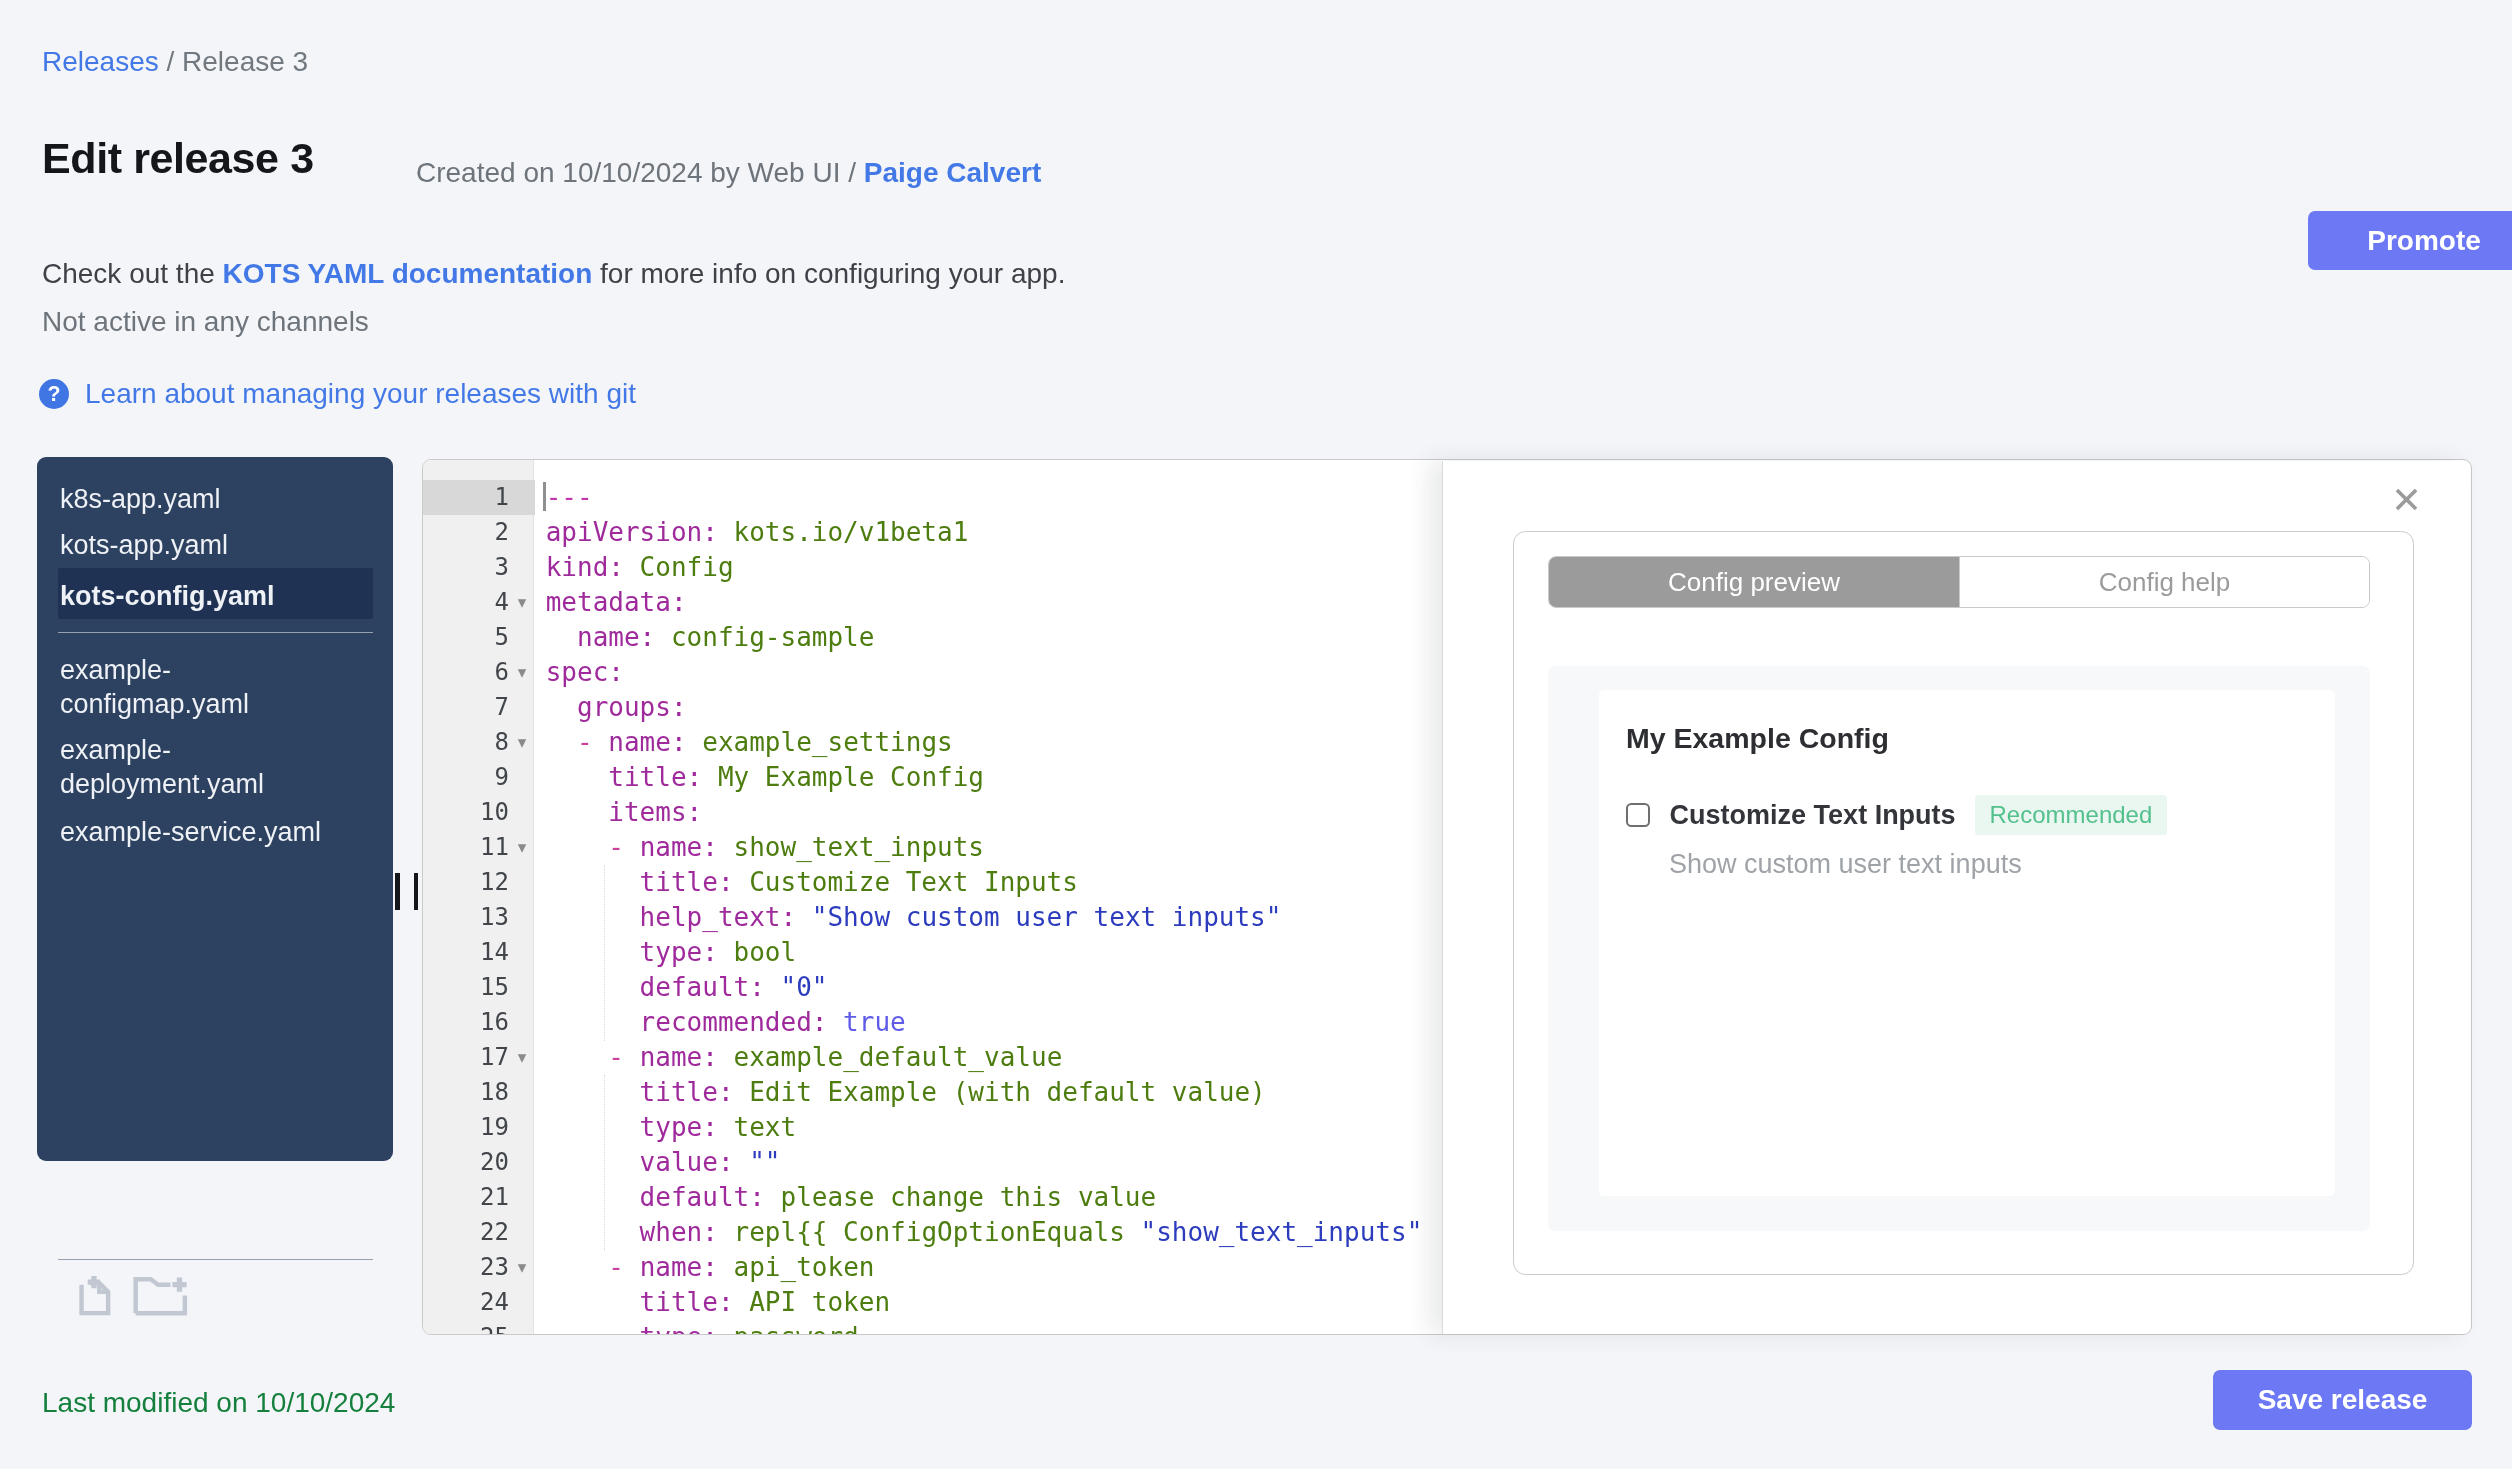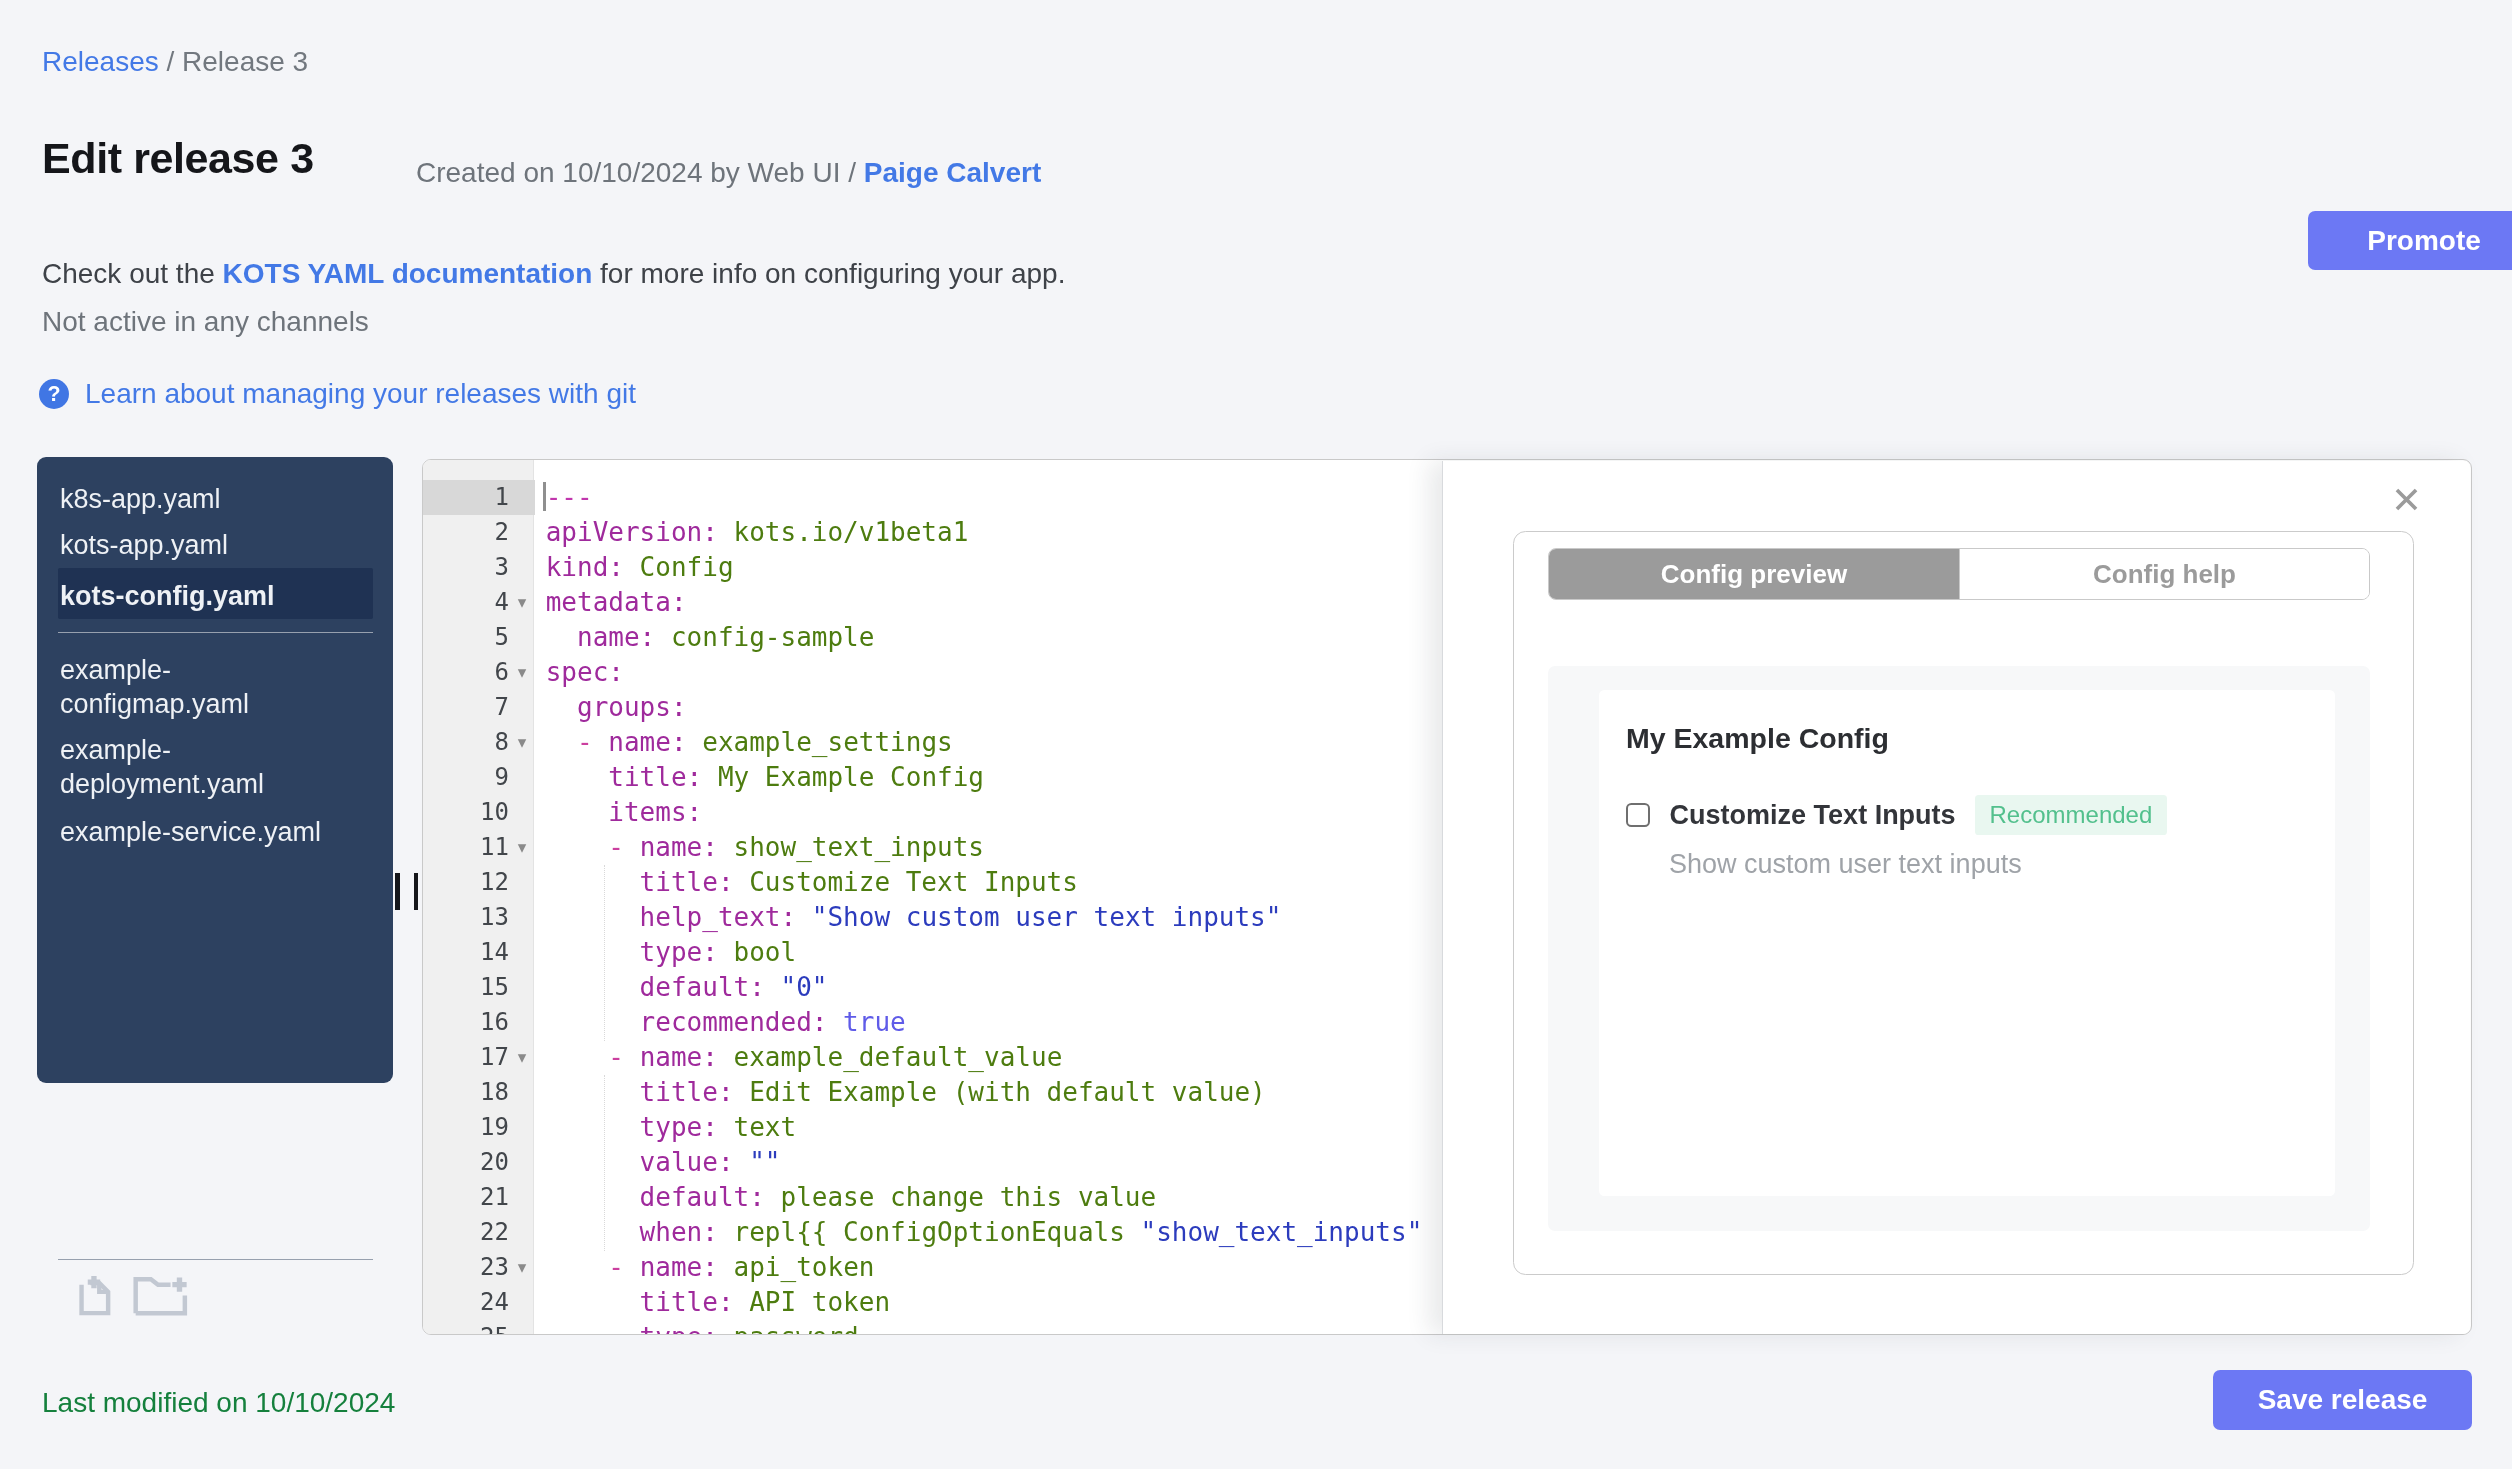--- a/index.html
+++ b/index.html
@@ -33,21 +33,21 @@
   .btn {
     background:#6c78f4; color:#fff; font-weight:700; font-size:28px;
     border:none; border-radius:7.1px; display:flex; align-items:center; justify-content:center;
     cursor:pointer; font-family:"Liberation Sans", sans-serif;
   }
   .promote-btn { left:2272px; top:211px; width:232px; height:59px;margin-left:36px; }
   .save-btn { left:2213px; top:1370px; width:259px; height:60px; }
 
   
   .sidebar {
-    left:37px; top:457px; width:356px; height:626px;
+    left:37px; top:457px; width:356px; height:704px;
     background:#2d4160; border-radius:9px; color:#eef1f5;
   }
   .file-item {
     position:absolute; left:23px; width:298px; font-size:27px; line-height:34px;
     color:#eef1f5; cursor:pointer; overflow-wrap:break-word;
   }
   .file-item.selected-bg { left:21.4px; width:315px; background:#1f3253; height:51px; border-radius:1.8px; }
   .file-item.selected-label { font-weight:700; }
   .sb-divider { position:absolute; left:21.4px; width:315px; height:0; border-top:1.8px solid #97a0ae; }
   .sb-icons { position:absolute; left:41px; top:815px; display:flex; gap:16px; align-items:flex-end; }
@@ -94,22 +94,22 @@
     left:1442px; top:461px; width:1028px; height:873px;
     background:#fff; border-left:0.9px solid #d8dadd; border-radius:0 7.1px 7.1px 0;
     box-shadow:-12.5px 0 23px rgba(40,45,60,0.10);
   }
   .close-x { position:absolute; top:21.4px; right:48px; font-size:37px; color:#9b9b9b; cursor:pointer; line-height:1; }
   .preview-card {
     position:absolute; left:70px; top:70px; width:901px; height:744px;
     border:1.8px solid #cbcbcb; border-radius:12.5px; background:#fff;
   }
   .tabs {
-    position:absolute; left:34px; top:16px; width:822px; height:52px;
-    border:1.8px solid #c9c9c9; border-radius:8px; overflow:hidden; display:flex;font-weight:bold;
+    position:absolute; left:34px; top:24px; width:822px; height:52px;
+    border:1.8px solid #c9c9c9; border-radius:8px; overflow:hidden; display:flex;
   }
   .tab { flex:1 1 50%; display:flex; align-items:center; justify-content:center; font-size:26px; cursor:pointer; }
   .tab.active { background:#9b9b9b; color:#fff; }
   .tab.inactive { background:#fff; color:#9b9b9b; border-left:1.8px solid #c9c9c9; }
   .preview-gray {
     position:absolute; left:34px; top:134px; width:822px; height:565px;
     background:#f7f8f9; border-radius:7.1px;
   }
   .config-card {
     position:absolute; left:51px; top:24px; width:736px; height:506px;

